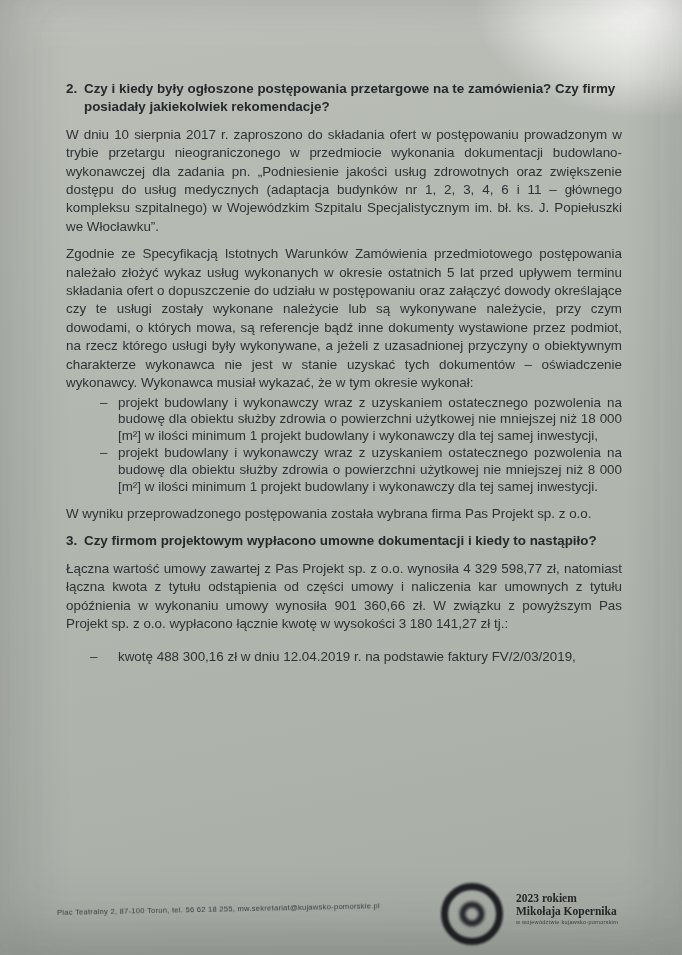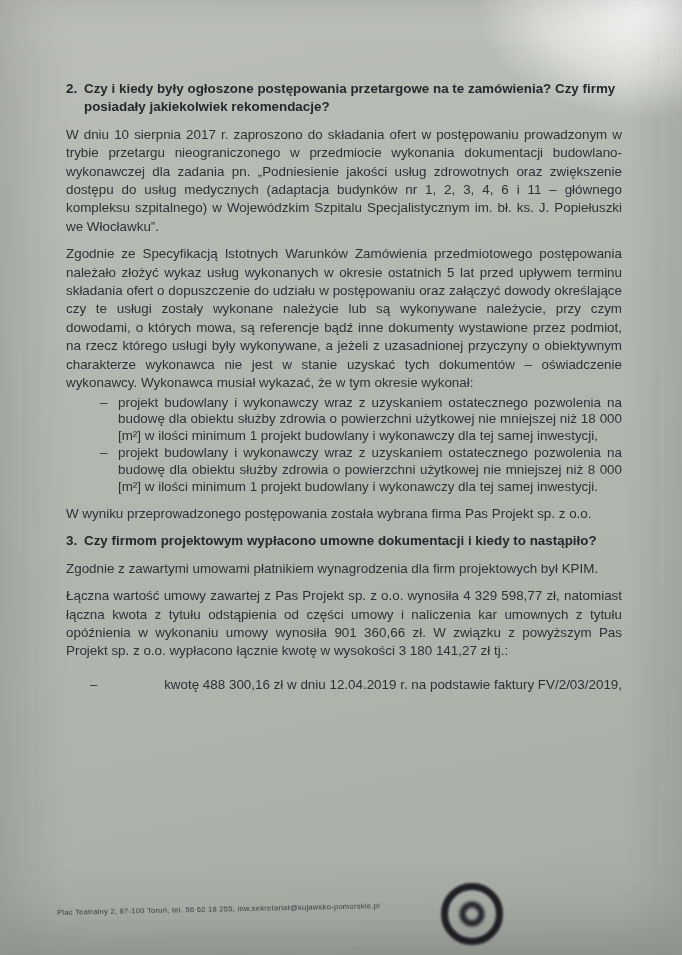--- a/index.html
+++ b/index.html
@@ -45,21 +45,21 @@
   .bullet-list{margin:0 0 9px 0;}
   .bullet-item{
     display:flex;
     padding-left:34px;
     line-height:16.9px;
   }
   .bullet-item .dash{flex:0 0 18px;}
   .bullet-item .b-text{flex:1;text-align:justify;}
   .bullet-list.last .bullet-item{padding-left:24px;line-height:18.4px;}
   .bullet-list.last .bullet-item .dash{flex:0 0 28px;}
-  .bullet-list.last .bullet-item .b-text{text-align:right;}
+  .bullet-list.last .bullet-item .b-text{text-align:left;}
 
   .footer{
     position:absolute;left:0;top:878px;width:682px;height:77px;
   }
   .footer-address{
     position:absolute;left:57px;top:26px;width:380px;
     font-size:7.6px;letter-spacing:0.25px;
     color:#3b3e44;
     transform:rotate(-1.2deg);
     filter:blur(0.45px);
@@ -122,34 +122,38 @@
     </div>
 
     <p class="body-par">W wyniku przeprowadzonego postępowania została wybrana firma Pas Projekt sp. z o.o.</p>
 
 
     <div class="q-heading">
       <span class="q-num">3.</span>
       <span class="q-text">Czy firmom projektowym wypłacono umowne dokumentacji i kiedy to nastąpiło?</span>
     </div>
 
-    <p class="body-par">Zgodnie z zawartymi umowami płatnikiem wynagrodzenia dla firm projektowych był KPIM.</p>
 
     <p class="body-par before-footer">Łączna wartość umowy zawartej z Pas Projekt sp. z o.o. wynosiła 4 329 598,77 zł, natomiast łączna kwota z tytułu odstąpienia od części umowy i naliczenia kar umownych z tytułu opóźnienia w wykonaniu umowy wynosiła 901 360,66 zł. W związku z powyższym Pas Projekt sp. z o.o. wypłacono łącznie kwotę w wysokości 3 180 141,27 zł tj.:</p>
 
     <div class="bullet-list last">
       <div class="bullet-item">
         <span class="dash">–</span>
         <span class="b-text">kwotę 488 300,16 zł  w dniu 12.04.2019 r. na podstawie faktury FV/2/03/2019,</span>
       </div>
     </div>
 
   </div>
 
   <div class="footer">
     <div class="footer-address">Plac Teatralny 2, 87-100 Toruń, tel. 56 62 18 255, mw.sekretariat@kujawsko-pomorskie.pl</div>
     <div class="emblem">
       <div class="emblem-inner"></div>
     </div>
+    <div class="copernicus">
+      <div>2023 rokiem</div>
+      <div>Mikołaja Kopernika</div>
+      <div class="sub">w województwie kujawsko-pomorskim</div>
+    </div>
   </div>
 
   <div class="vignette"></div>
 </div>
 
 </body></html>

